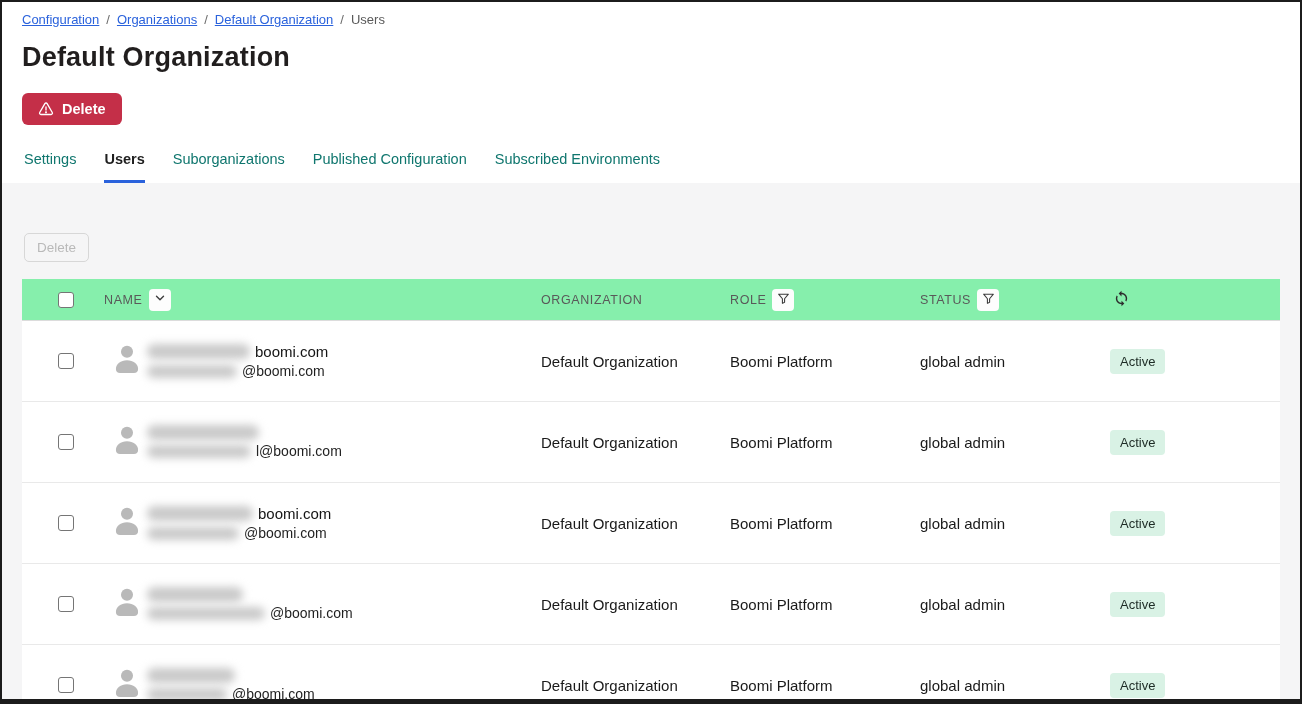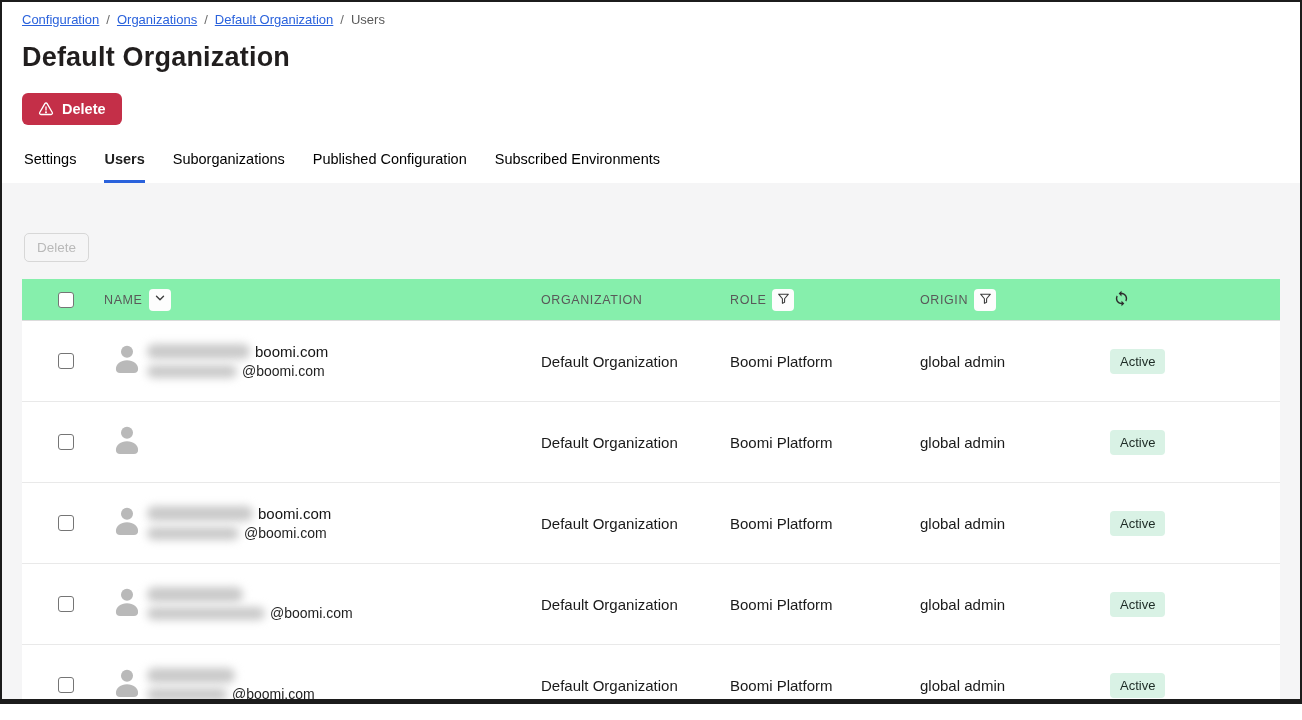--- a/index.html
+++ b/index.html
@@ -39,21 +39,21 @@
     border: none; border-radius: 6px;
     font-size: 14.5px; font-weight: 700;
     padding: 8px 16px; cursor: pointer;
     font-family: inherit;
     margin-bottom: 26px;
   }
   .danger-btn svg { display: block; }
 
   .tabs { display: flex; gap: 28px; padding: 0 2px; }
   .tab {
-    font-size: 14.5px; color: #000000; padding-bottom: 13px;
+    font-size: 14.5px; color: #0f766e; padding-bottom: 13px;
     cursor: pointer; border-bottom: 3px solid transparent;
   }
   .tab.active {
     font-weight: 700; color: #1f1f1f; border-bottom-color: #2a62dc;
   }
 
   
   .content {
     flex: 1; background: #f5f5f6; padding: 0 20px; overflow: hidden;
   }
@@ -186,21 +186,21 @@
           <span>ROLE</span>
           <button class="icon-btn">
             <span>
               <svg width="13" height="13" viewBox="0 0 24 24" fill="none" stroke="#3d3d3d" stroke-width="2" stroke-linejoin="round">
                   <path d="M3 4h18l-7 8.5V19l-4 2v-8.5L3 4z"></path>
                 </svg>
             </span>
           </button>
         </div>
         <div class="th">
-          <span>ORIGIN</span>
+          <span>STATUS</span>
           <button class="icon-btn">
             <span>
               <svg width="13" height="13" viewBox="0 0 24 24" fill="none" stroke="#3d3d3d" stroke-width="2" stroke-linejoin="round">
                   <path d="M3 4h18l-7 8.5V19l-4 2v-8.5L3 4z"></path>
                 </svg>
             </span>
           </button>
         </div>
         <div class="th">
           <button class="icon-btn" style="background:transparent;">
@@ -248,20 +248,30 @@
     <div>
       <input type="checkbox" class="cb" style="">
     </div>
     <div class="name-cell">
       <span class="avatar">
         <svg width="38" height="42" viewBox="0 0 24 26" fill="#b9b9b9">
           <circle cx="12" cy="7.2" r="3.8"></circle>
           <path d="M12 12.6c-4 0-7 2.3-7 5.4 0 1.6 1 2.6 2.6 2.6h8.8c1.6 0 2.6-1 2.6-2.6 0-3.1-3-5.4-7-5.4z"></path>
         </svg>
       </span>
+      <span class="name-lines">
+        <span class="line1">
+          <span class="redacted" style="width: 112px;"></span>
+          <span></span>
+        </span>
+        <span class="line2">
+          <span class="redacted" style="width: 104px;"></span>
+          <span>l@boomi.com</span>
+        </span>
+      </span>
     </div>
     <div class="cell-text">Default Organization</div>
     <div class="cell-text">Boomi Platform</div>
     <div class="cell-text">global admin</div>
     <div>
       <span class="badge">Active</span>
     </div>
     <div></div>
   </div>
 

